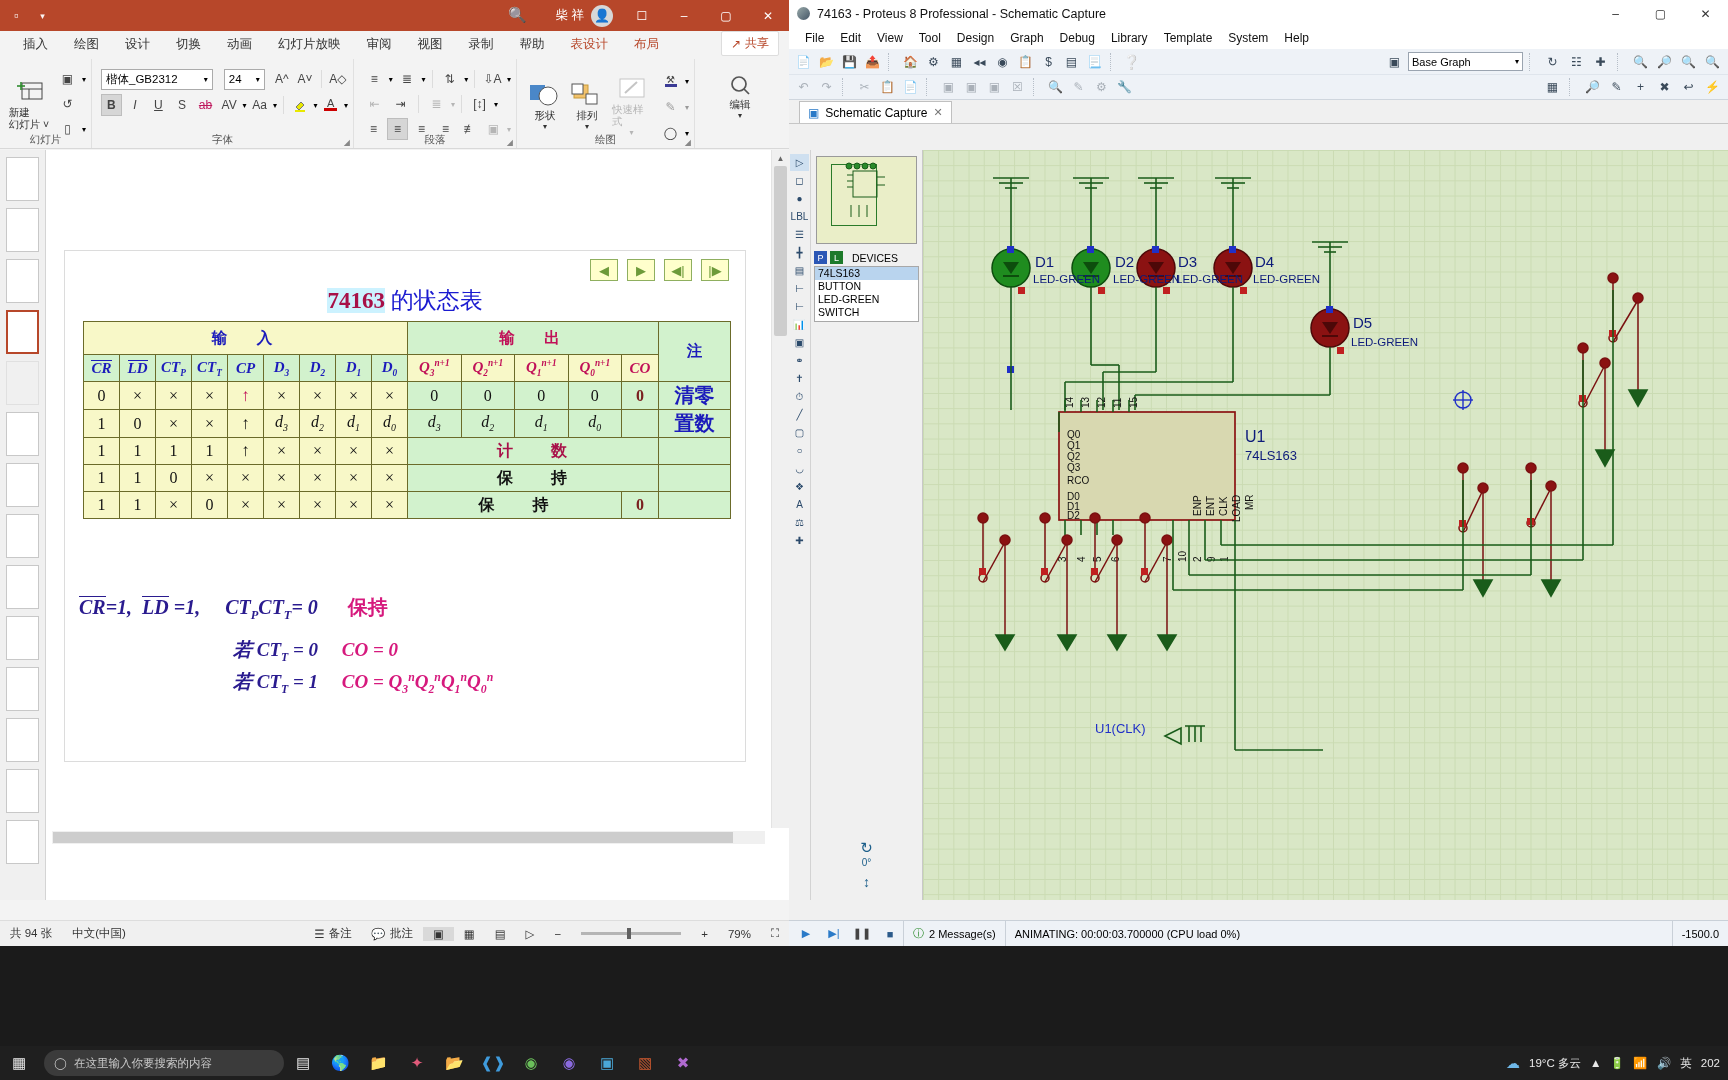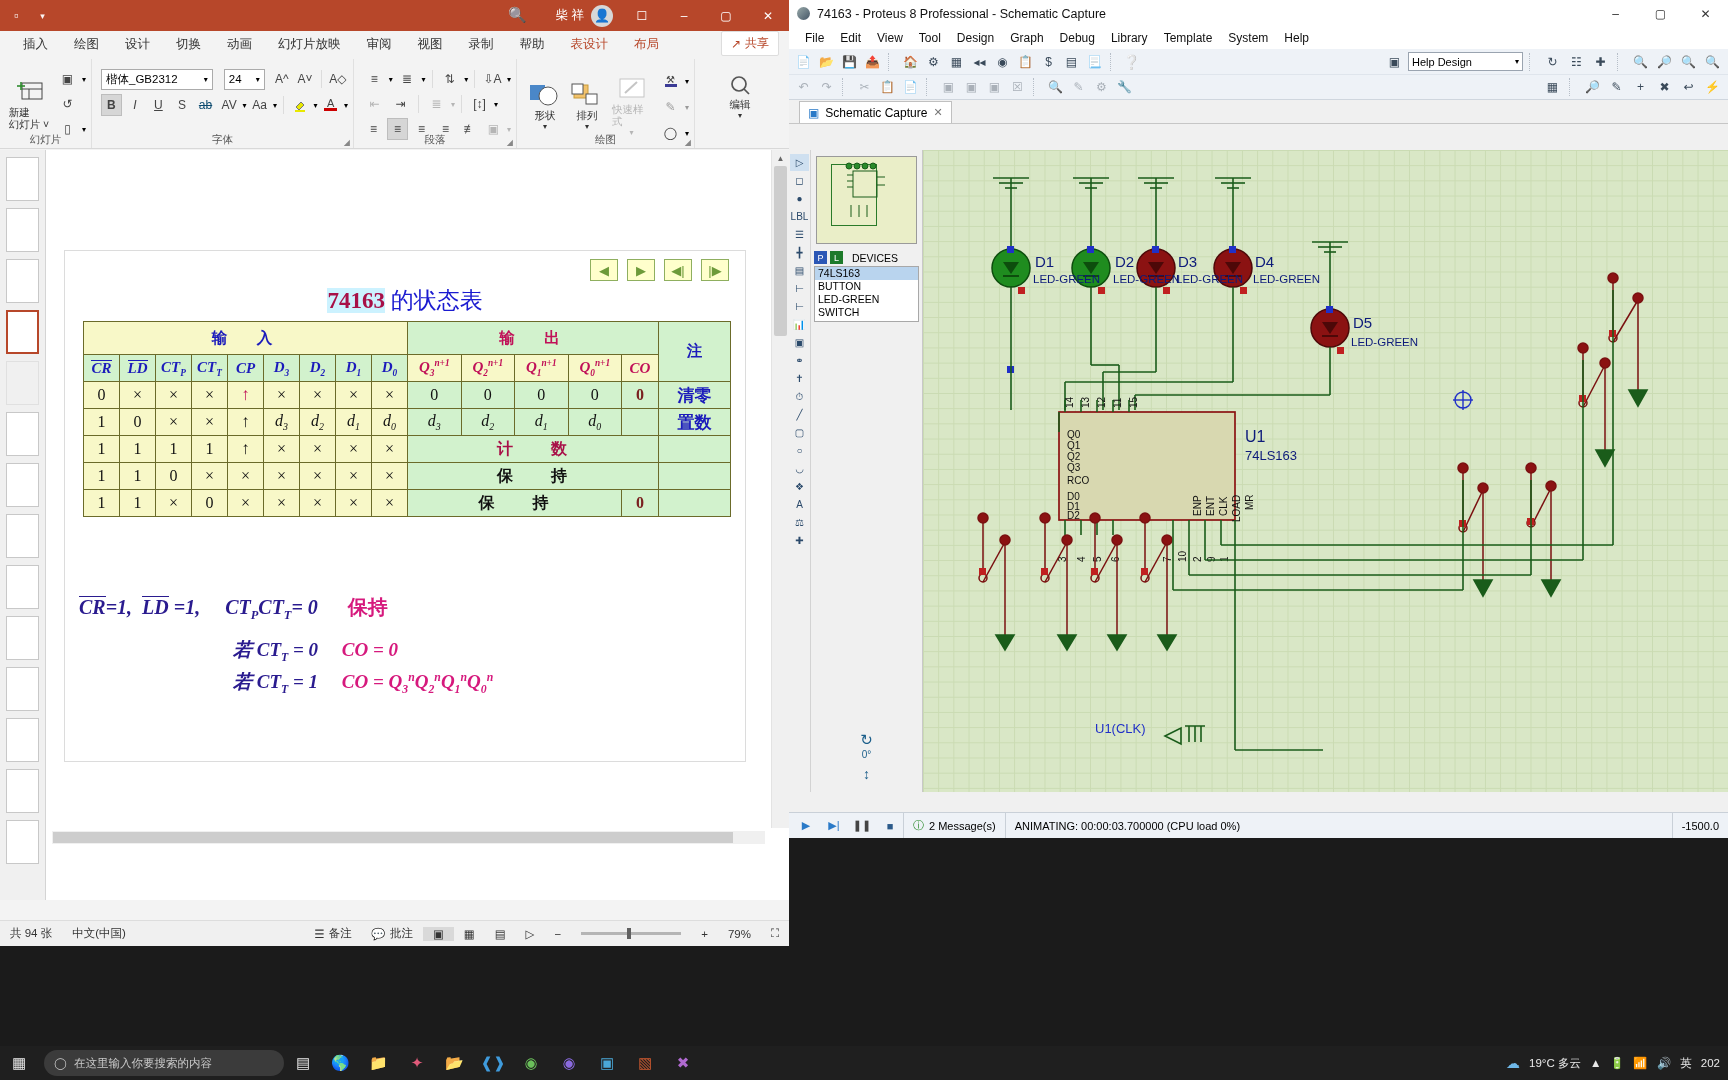--- a/index.html
+++ b/index.html
@@ -73,37 +73,37 @@
   .sl-title span.k { color:#1b1bd0; }
   table.st { position:absolute; left:18px; top:70px; width:648px; border-collapse:collapse; font-family:"Liberation Serif", serif; }
   table.st td { border:1px solid #6b6b2a; text-align:center; padding:0; }
   .in-h { background:#f8f8c8; color:#1b1bbb; font-weight:bold; font-size:15.5px; height:33px; letter-spacing:7px;}
   .out-h { background:#d2f2cd; color:#c01058; font-weight:bold; font-size:15.5px; height:20px; letter-spacing:7px;}
   .note-h{ background:#d2f2cd; color:#1b1bbb; font-weight:bold; font-size:15.5px; width:72px;}
   .hdr-in { background:#d2f2cd; color:#1b1bbb; font-style:italic; font-weight:bold; font-size:15px; height:27px;}
   .hdr-out{ background:#f8f8c8; color:#c01058; font-style:italic; font-weight:bold; font-size:15px; height:27px;}
   .cel-in { background:#f8f8c8; color:#111; font-size:16px; height:27px; width:36px;}
   .cel-out{ background:#d2f2cd; color:#111; font-size:16px; height:27px;}
-  .cel-note{ background:#d2f2cd; color:#1b1bbb; font-size:17px; font-weight:bold;}
+  .cel-note{ background:#d2f2cd; color:#1b1bbb; font-size:20px; font-weight:bold;}
   .rd { color:#a81048; }
   .dkred{ color:#7a2020; font-weight:bold;}
   .arrowup{ color:#c01058; font-size:17px; }
   .arrowup.blk{ color:#111; }
   .formula { position:absolute; font-family:"Liberation Serif", serif; }
   .f1 { left:14px; top:311px; font-size:20px; color:#2a1b8f; font-style:italic; font-weight:bold;}
   .f2 { left:14px; top:343px; font-size:20px; color:#2a1b8f; font-style:italic; font-weight:bold;}
   .f3 { left:168px; top:386px; font-size:19px; color:#2a1b8f; font-style:italic; font-weight:bold;}
   .f4 { left:168px; top:418px; font-size:19px; color:#2a1b8f; font-style:italic; font-weight:bold;}
   .mag { color:#d6197d; font-style:normal; }
   ov { display:inline-block; border-top:1.6px solid currentColor; line-height:1.05; }
   sub { font-size:.62em; }
   sup { font-size:.62em; }
 
   
-  #prot { position:absolute; left:789px; top:0; width:939px; height:838px; background:#f0f0f0; overflow:hidden; font-size:12px;}
+  #prot { position:absolute; left:789px; top:0; width:939px; height:946px; background:#f0f0f0; overflow:hidden; font-size:12px;}
   .p-title { height:27px; background:#fff; display:flex; align-items:center; padding-left:8px; gap:7px; position:relative;}
   .p-title .dot { width:13px;height:13px;border-radius:50%;background:linear-gradient(135deg,#9aa,#456); }
   .p-title .txt { font-size:12.5px; color:#111; }
   .p-title .wbtns{ position:absolute; right:0; top:0; display:flex; }
   .p-title .wbtns div{ width:45px;height:27px;display:flex;align-items:center;justify-content:center;font-size:12px;color:#333;}
   .p-menu { height:22px; background:#fff; display:flex; align-items:center; padding-left:8px; font-size:12px; color:#111;}
   .p-menu div{ padding:1px 8px; }
   .p-tb { height:26px; background:#eef2f7; display:flex; align-items:center; padding-left:4px; gap:2px; border-bottom:1px solid #dfe5ec;}
   .p-tb2{ height:25px; background:#eef2f7; display:flex; align-items:center; padding-left:4px; gap:2px; border-bottom:1px solid #cfd6de;}
   .ti { width:21px;height:21px;display:flex;align-items:center;justify-content:center;font-size:12px;color:#3a4a5a; }
@@ -230,21 +230,21 @@
         <div class="btn-sq" style="margin-left:4px">A^</div>
         <div class="btn-sq">A˅</div>
         <div class="sep"></div>
         <div class="btn-sq">A◇</div>
       </div>
       <div class="rrow" style="padding:4px 0 0 4px">
         <div class="btn-sq" style="background:#d6d6d6;border-color:#bdbdbd;font-weight:bold">B</div>
         <div class="btn-sq" style="font-style:italic">I</div>
         <div class="btn-sq" style="text-decoration:underline">U</div>
         <div class="btn-sq">S</div>
-        <div class="btn-sq" style="text-decoration:line-through;color:#0c4a6e">ab</div>
+        <div class="btn-sq" style="text-decoration:line-through;color:#be185d">ab</div>
         <div class="btn-sq">AV</div>
           <span style="font-size:8px">▾</span>
         <div class="btn-sq">Aa</div>
           <span style="font-size:8px">▾</span>
         <div class="sep"></div>
         <div class="btn-sq">
           <svg width="14" height="14" viewBox="0 0 14 14">
               <path d="M3 9 L8 4 L11 7 L6 12 Z" fill="#e8e800" stroke="#777"></path>
               <rect x="2" y="12" width="10" height="2" fill="#e8e800"></rect>
             </svg>
@@ -586,21 +586,21 @@
     <div class="ti">◉</div>
     <div class="ti">📋</div>
     <div class="ti">$</div>
     <div class="ti">▤</div>
     <div class="ti">📃</div>
     <div class="tgap"></div>
     <div class="ti" style="color:#1160c8;font-size:14px">❔</div>
     <div style="margin-left:auto;display:flex;align-items:center;gap:3px;padding-right:5px">
       <div class="ti">▣</div>
       <div class="combo">
-        <span>Help Design</span>
+        <span>Base Graph</span>
         <span style="font-size:8px">▾</span>
       </div>
       <div class="tgap"></div>
       <div class="ti">↻</div>
       <div class="ti">☷</div>
       <div class="ti">✚</div>
       <div class="tgap"></div>
       <div class="ti">🔍</div>
       <div class="ti">🔎</div>
       <div class="ti">🔍</div>

